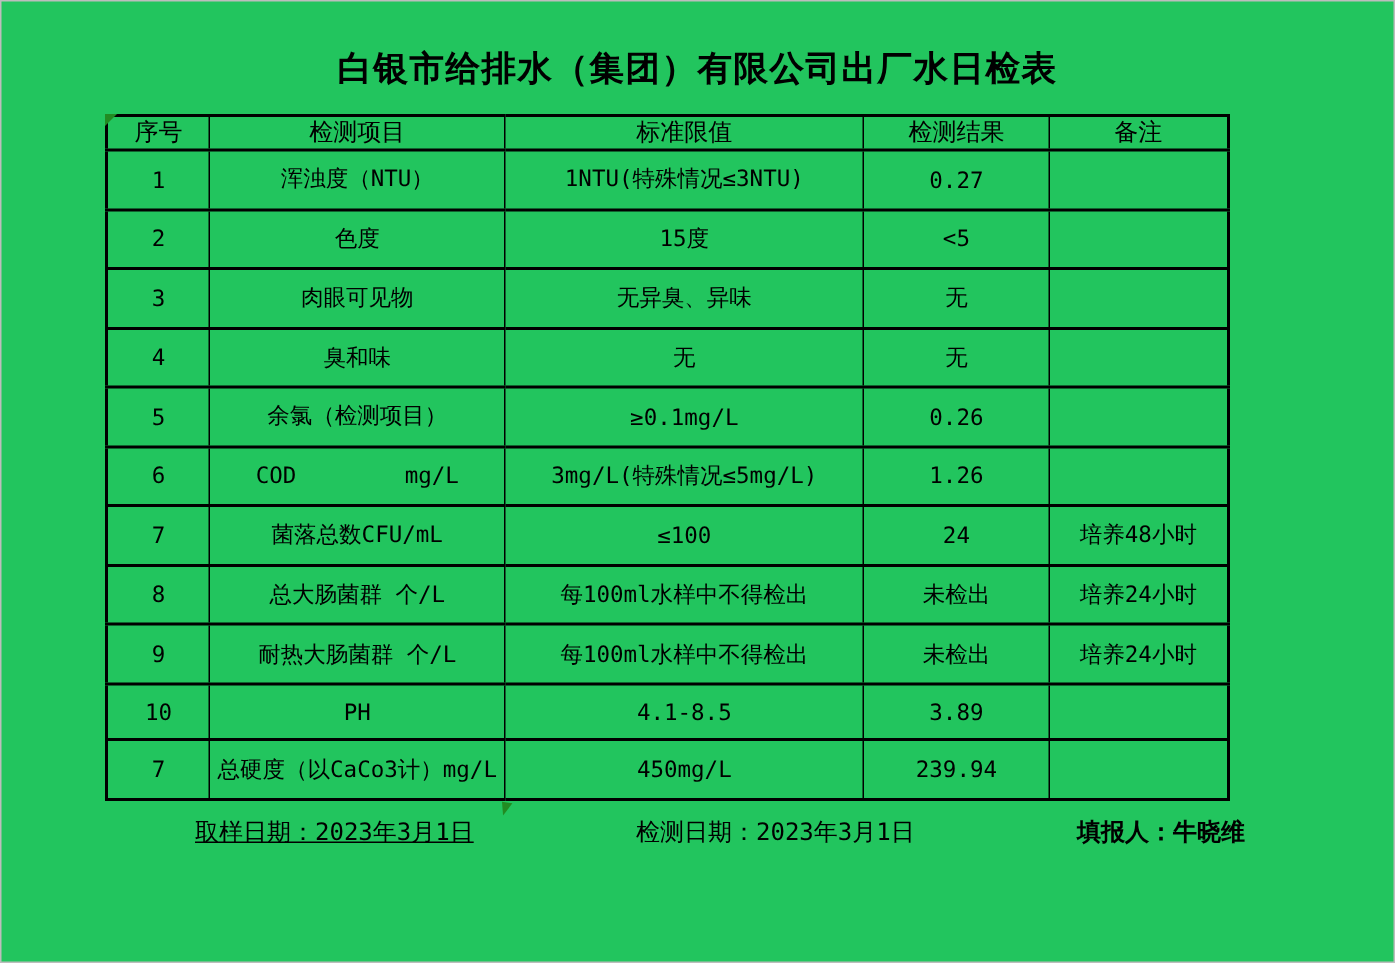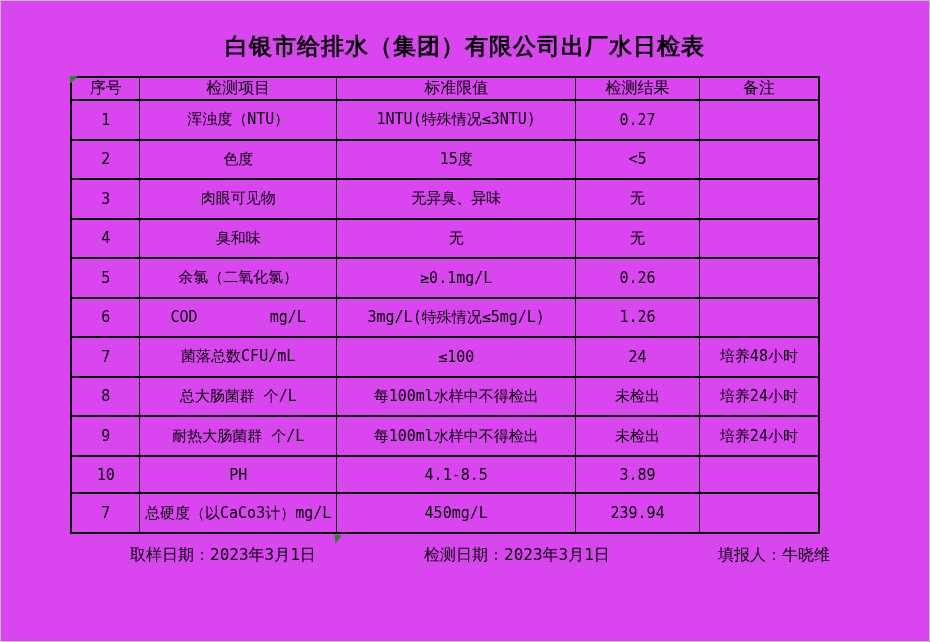--- a/index.html
+++ b/index.html
@@ -7,21 +7,21 @@
     padding: 0;
     background: #ffffff;
     font-family: "DejaVu Sans Mono", "DejaVu Sans", "Liberation Sans", sans-serif;
     color: #000000;
   }
   .page {
     position: relative;
     width: 928px;
     height: 640px;
     border: 1px solid #bdbdbd;
-    background: #d946ef;
+    background: #22c55e;
     overflow: hidden;
   }
   .doc-title {
     margin-top: 30px;
     text-align: center;
     font-size: 23px;
     font-weight: bold;
     letter-spacing: 1px;
     line-height: 30px;
   }
@@ -84,22 +84,22 @@
   .footer-line {
     width: 750px;
     margin: 10px auto 0 auto;
     display: flex;
     justify-content: space-between;
     padding: 0;
     box-sizing: border-box;
     font-size: 16px;
     line-height: 22px;
   }
-  .footer-line .f-sample   { margin-left: 40px; }
-  .footer-line .f-reporter { margin-right: 10px; }
+  .footer-line .f-sample   { margin-left: 40px; text-decoration: underline; }
+  .footer-line .f-reporter { margin-right: 10px; font-weight: bold; }
 </style>
 </head>
 <body>
 
 <div class="page">
 
   <div class="doc-title">白银市给排水（集团）有限公司出厂水日检表</div>
 
   <div class="table-wrap">
     <div class="corner-marker"></div>
@@ -144,21 +144,21 @@
         </tr>
         <tr>
           <td>4</td>
           <td>臭和味</td>
           <td>无</td>
           <td>无</td>
           <td></td>
         </tr>
         <tr>
           <td>5</td>
-          <td>余氯（二氧化氯）</td>
+          <td>余氯（检测项目）</td>
           <td>≥0.1mg/L</td>
           <td>0.26</td>
           <td></td>
         </tr>
         <tr>
           <td>6</td>
           <td>COD        mg/L</td>
           <td>3mg/L(特殊情况≤5mg/L)</td>
           <td>1.26</td>
           <td></td>

